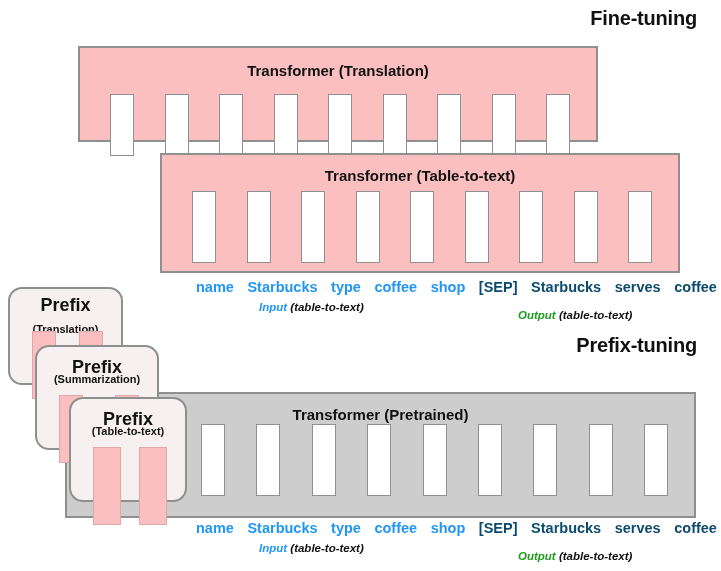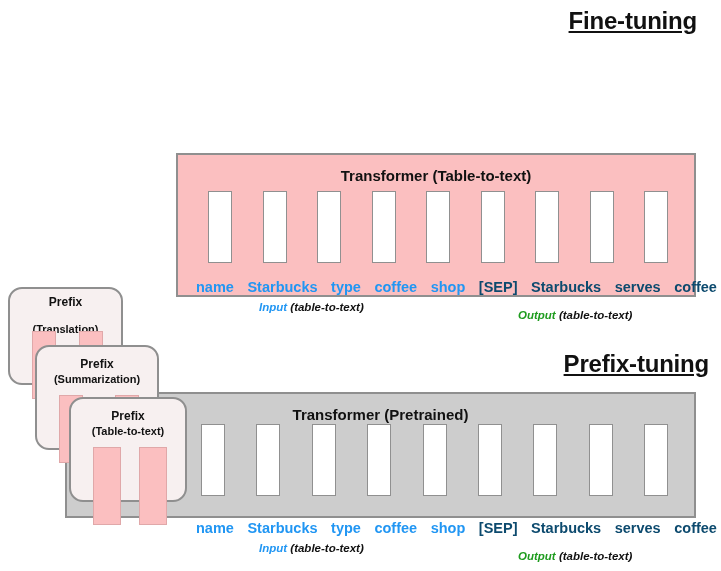--- a/index.html
+++ b/index.html
@@ -19,28 +19,27 @@
     position: absolute;
     left: 0; top: 0;
     width: 721px;
     height: 571px;
   }
 
   
   .section-title {
     position: absolute;
     font-weight: bold;
-    font-size: 24px;
+    font-size: 20px;
     color: #111111;
     letter-spacing: -0.2px;
     white-space: nowrap;
-    text-decoration: underline;
   }
   #finetune-title { right: 24px; top: 7px; }
-  #prefix-title   { right: 12px; top: 334px; margin-top: 16px; }
+  #prefix-title   { right: 24px; top: 334px; }
 
   
   .tf-box {
     position: absolute;
     background: #fbbfc0;
     border: 2px solid #8f8f8f;
     box-sizing: border-box;
   }
   .tf-label {
     position: absolute;
@@ -53,21 +52,21 @@
   }
   .slot {
     position: absolute;
     background: #ffffff;
     border: 1.5px solid #909090;
     box-sizing: border-box;
   }
 
   #tf1 { left: 78px;  top: 46px;  width: 520px; height: 96px; }
   #tf2 { left: 127px; top: 100px; width: 520px; height: 96px; }
-  #tf3 { left: 176px; top: 153px; width: 520px; height: 144px; }
+  #tf3 { left: 160px; top: 153px; width: 520px; height: 120px; }
 
   #tf1 .tf-label, #tf2 .tf-label { top: 14px; }
   #tf3 .tf-label { top: 12px; }
 
   
   #tf-pre {
     position: absolute;
     left: 65px;
     top: 392px;
     width: 631px;
@@ -84,21 +83,21 @@
     background: #f7f0f0;
     border: 2px solid #8f8f8f;
     border-radius: 14px;
     box-sizing: border-box;
   }
   .prefix-title-main {
     position: absolute;
     left: 0; right: 0;
     text-align: center;
     font-weight: bold;
-    font-size: 12px;
+    font-size: 18px;
     color: #111111;
     white-space: nowrap;
   }
   .prefix-title-sub {
     position: absolute;
     left: 0; right: 0;
     text-align: center;
     font-weight: bold;
     font-size: 11px;
     color: #111111;
@@ -155,20 +154,34 @@
   #tokens-bot  { top: 520px; }
   #io-bot      { top: 542px; }
 </style>
 </head>
 <body>
 
 <div id="stage">
 
   <div class="section-title" id="finetune-title">Fine-tuning</div>
 
+  <div class="tf-box" id="tf1">
+    <div class="tf-label">Transformer (Translation)</div>
+    <div class="slot-group">
+        <div class="slot" style="left: 30px; top: 46px; width: 24px; height: 62px;"></div>
+        <div class="slot" style="left: 84.5px; top: 46px; width: 24px; height: 62px;"></div>
+        <div class="slot" style="left: 139px; top: 46px; width: 24px; height: 62px;"></div>
+        <div class="slot" style="left: 193.5px; top: 46px; width: 24px; height: 62px;"></div>
+        <div class="slot" style="left: 248px; top: 46px; width: 24px; height: 62px;"></div>
+        <div class="slot" style="left: 302.5px; top: 46px; width: 24px; height: 62px;"></div>
+        <div class="slot" style="left: 357px; top: 46px; width: 24px; height: 62px;"></div>
+        <div class="slot" style="left: 411.5px; top: 46px; width: 24px; height: 62px;"></div>
+        <div class="slot" style="left: 466px; top: 46px; width: 24px; height: 62px;"></div>
+      </div>
+  </div>
 
 
   <div class="tf-box" id="tf3">
     <div class="tf-label">Transformer (Table-to-text)</div>
     <div class="slot-group">
         <div class="slot" style="left: 30px; top: 36px; width: 24px; height: 72px;"></div>
         <div class="slot" style="left: 84.5px; top: 36px; width: 24px; height: 72px;"></div>
         <div class="slot" style="left: 139px; top: 36px; width: 24px; height: 72px;"></div>
         <div class="slot" style="left: 193.5px; top: 36px; width: 24px; height: 72px;"></div>
         <div class="slot" style="left: 248px; top: 36px; width: 24px; height: 72px;"></div>

